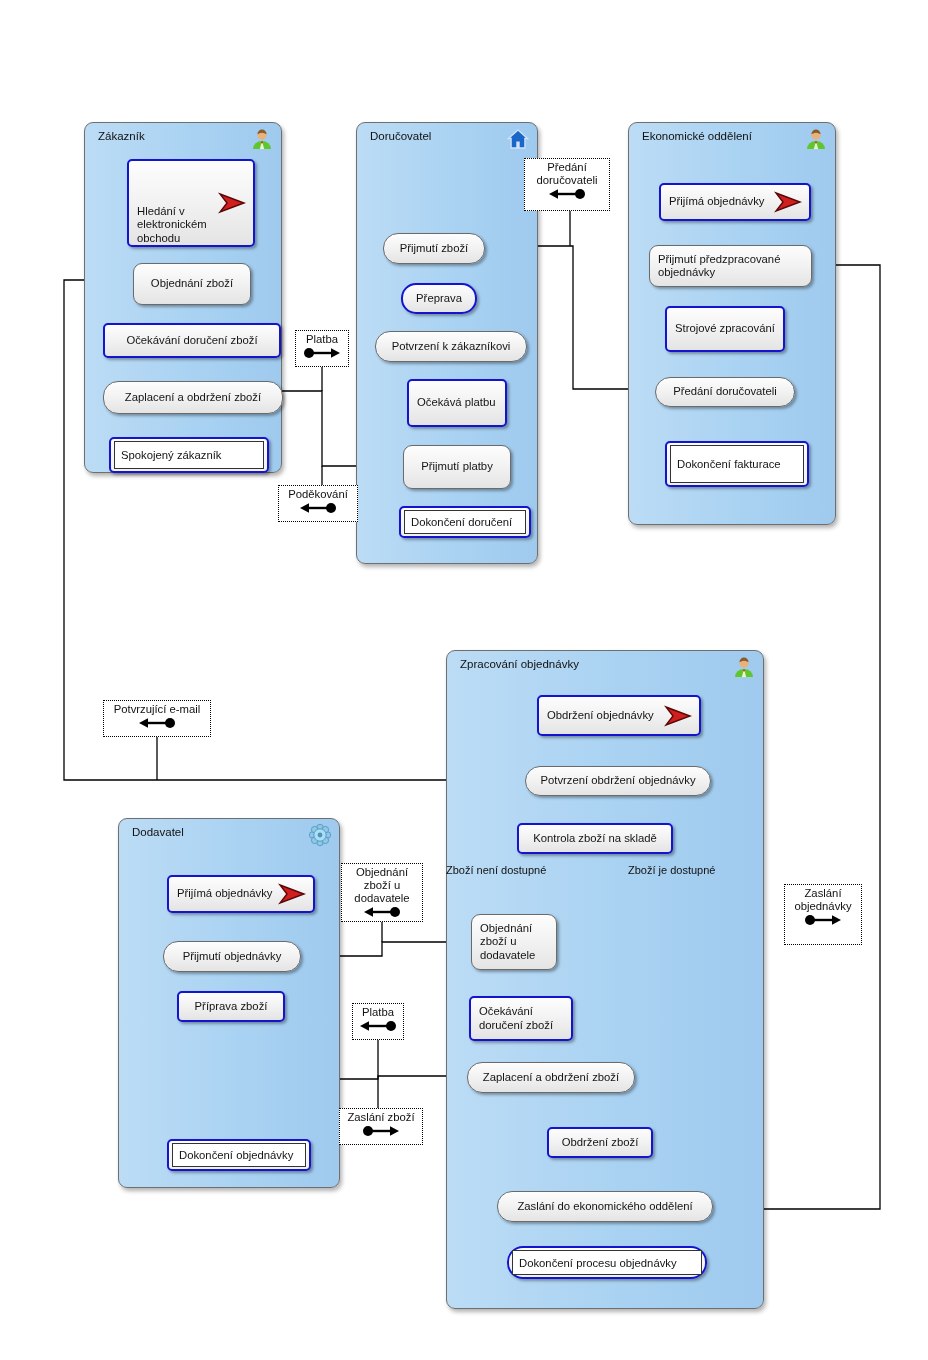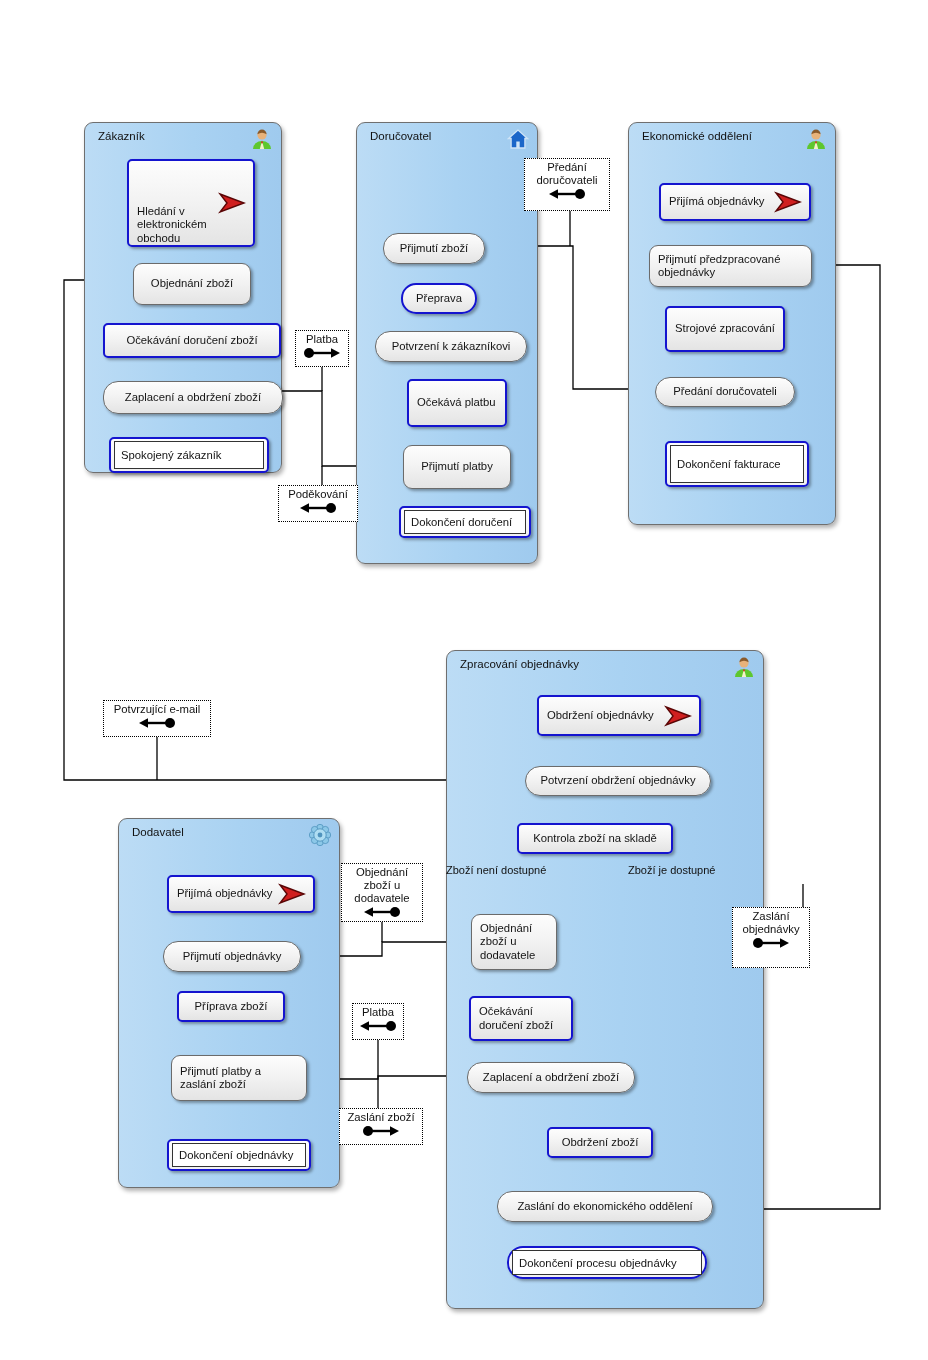--- a/index.html
+++ b/index.html
@@ -425,23 +425,20 @@
   </div>
 
   <div class="node n-task ctr" style="left:44px; top:122px; width:138px; height:31px;">
     <div class="lbl">Přijmutí objednávky</div>
   </div>
 
   <div class="node n-act ctr" style="left:58px; top:172px; width:108px; height:31px;">
     <div class="lbl">Příprava zboží</div>
   </div>
 
-  <div class="node n-task-sq" style="left:52px; top:236px; width:136px; height:46px;">
-    <div class="lbl">Přijmutí platby a zaslání zboží</div>
-  </div>
 
   <div class="node n-end ctr" style="left:48px; top:320px; width:144px; height:32px;">
     <div class="inner">
         <div class="lbl">Dokončení objednávky</div>
       </div>
   </div>
 </div>
 
 <div class="msgbox" style="left:295px; top:330px; width:54px; height:37px;">
   <div class="mtxt">Platba</div>
@@ -513,21 +510,21 @@
   <div class="mtxt">Zaslání zboží</div>
   <div class="mico">
     <svg viewBox="0 0 40 12" width="40" height="12">
       <circle cx="7" cy="6" r="5" fill="#000"></circle>
       <line x1="9" y1="6" x2="30" y2="6" stroke="#000" stroke-width="2.4"></line>
       <path d="M29 1.2 L38 6 L29 10.8 Z" fill="#000"></path>
     </svg>
   </div>
 </div>
 
-<div class="msgbox" style="left:732px; top:884px; width:78px; height:61px;margin-top:23px;">
+<div class="msgbox" style="left:784px; top:884px; width:78px; height:61px;">
   <div class="mtxt">Zaslání objednávky</div>
   <div class="mico">
     <svg viewBox="0 0 40 12" width="40" height="12">
       <circle cx="7" cy="6" r="5" fill="#000"></circle>
       <line x1="9" y1="6" x2="30" y2="6" stroke="#000" stroke-width="2.4"></line>
       <path d="M29 1.2 L38 6 L29 10.8 Z" fill="#000"></path>
     </svg>
   </div>
 </div>
 

